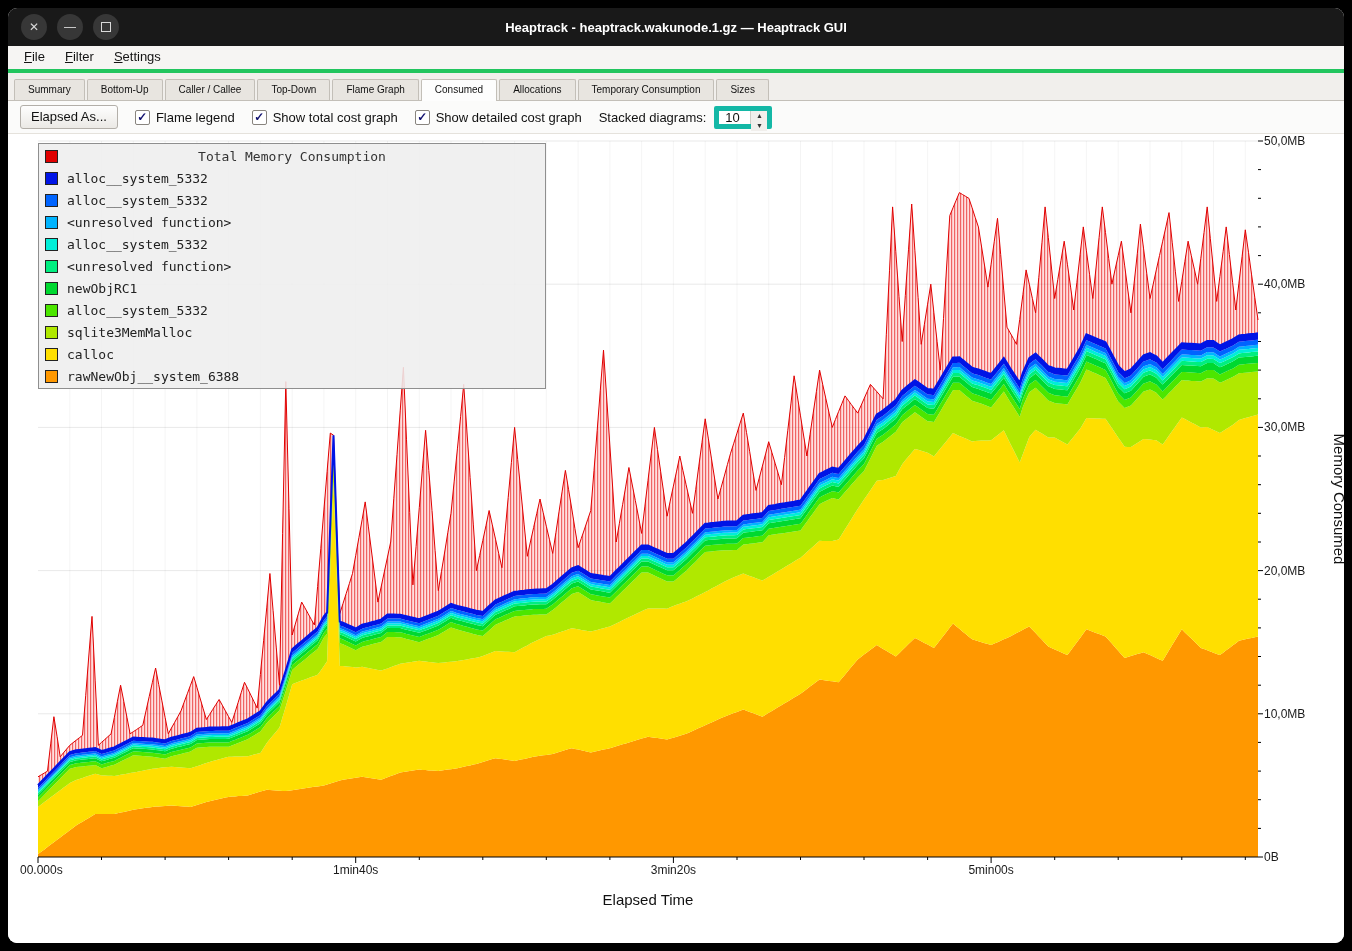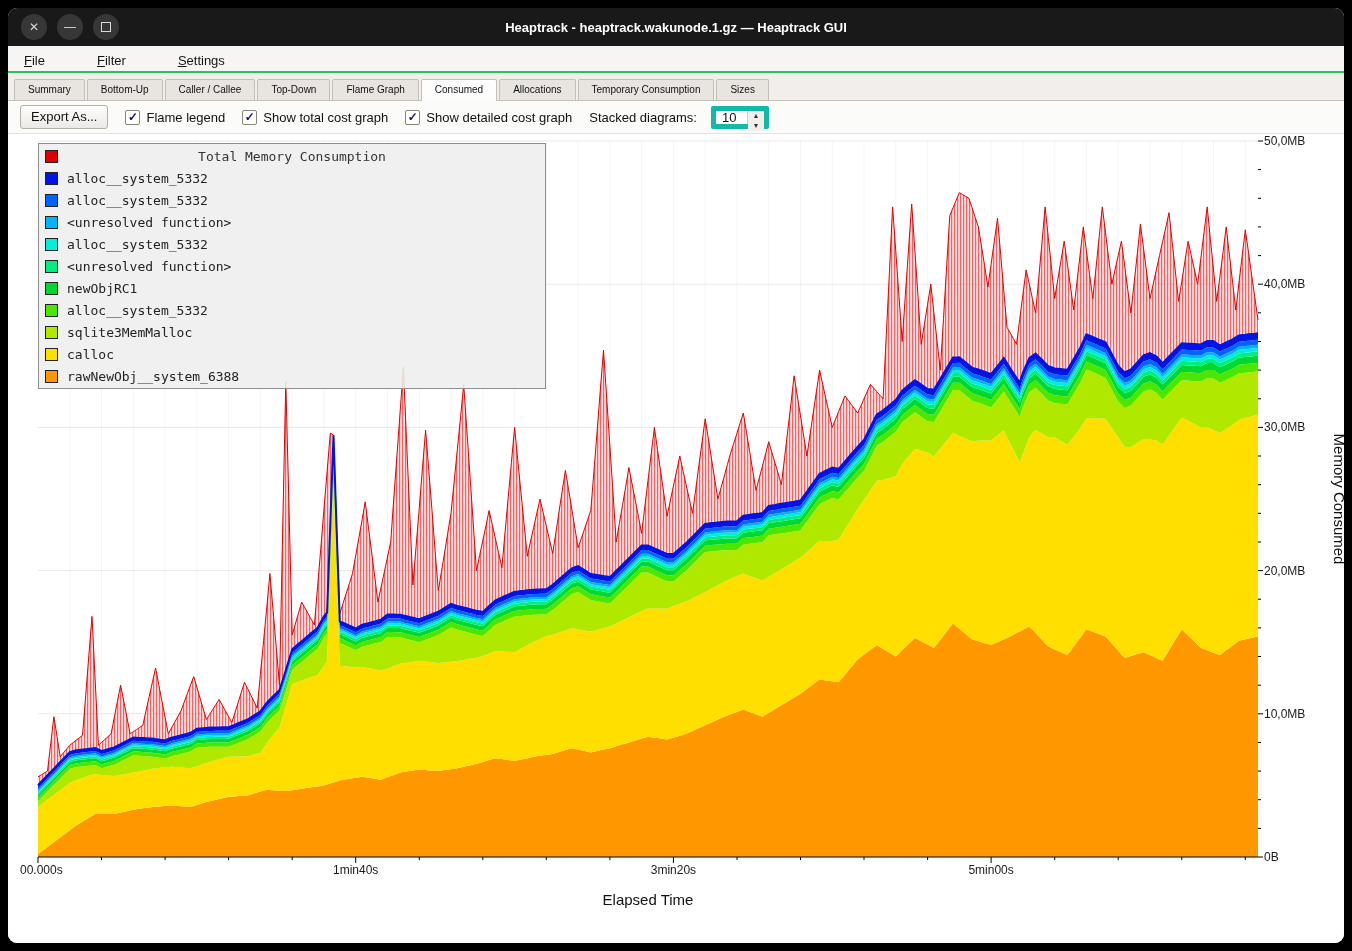--- a/index.html
+++ b/index.html
@@ -2,30 +2,30 @@
 <html><head>
 <meta charset="utf-8">
 <style>
   html,body{margin:0;padding:0;background:#000;width:1352px;height:951px;font-family:"Liberation Sans",sans-serif;}
   .window{position:absolute;left:8px;top:8px;width:1336px;height:935px;border-radius:9px;overflow:hidden;background:#fcfcfc;display:flex;flex-direction:column;}
   .titlebar{height:38px;flex:none;background:#191919;position:relative;display:flex;align-items:center;justify-content:center;}
   .titlebar .title{color:#ffffff;font-size:13px;font-weight:bold;}
   .win-controls{position:absolute;left:13px;top:6px;display:flex;gap:10px;}
   .wbtn{width:26px;height:26px;border-radius:50%;background:#373737;color:#d9d9d9;display:flex;align-items:center;justify-content:center;font-size:12px;cursor:default;}
   .wbtn .sq{width:8px;height:8px;border:1px solid #d9d9d9;}
-  .menubar{height:27px;flex:none;box-sizing:border-box;background:#f6f5f3;border-bottom:2px solid #22c55e;display:flex;align-items:flex-end;padding-left:6px;gap:32px;}
+  .menubar{height:27px;flex:none;box-sizing:border-box;background:#f6f5f3;border-bottom:4px solid #22c55e;display:flex;align-items:flex-start;padding-left:6px;}
   .menu-item{padding:3px 10px;font-size:13px;color:#141414;}
   .tabbar{height:28px;flex:none;box-sizing:border-box;background:#f1efec;border-bottom:1px solid #c3bfb8;display:flex;align-items:flex-end;padding:3px 0 0 6px;}
   .tab{font-size:10px;color:#111;background:#e8e5e0;border:1px solid #c3bfb8;border-bottom:none;border-radius:2px 2px 0 0;padding:4px 13px 5px;margin-right:2px;white-space:nowrap;}
   .tab.active{background:#fdfdfd;margin-bottom:-1px;padding-bottom:6px;}
   .toolbar{height:33px;flex:none;box-sizing:border-box;background:#fbfbfa;border-bottom:1px solid #e5e2dc;display:flex;align-items:center;gap:17px;padding-left:12px;}
   .btn{font-size:13px;color:#111;padding:3px 10px 4px;background:linear-gradient(#fefefe,#ebe9e5);border:1px solid #b3afa9;border-radius:3px;}
   .cb{display:flex;align-items:center;gap:6px;font-size:13px;color:#111;}
   .cbbox{width:15px;height:15px;box-sizing:border-box;border:1px solid #88847e;border-radius:2px;background:#fff;color:#10106e;font-size:12px;line-height:13px;text-align:center;font-weight:bold;}
-  .spingroup{display:flex;align-items:center;gap:14px;font-size:13px;color:#111;}
+  .spingroup{display:flex;align-items:center;gap:8px;font-size:13px;color:#111;}
   .spin{display:flex;height:23px;box-sizing:border-box;border:5px solid #14b8a6;border-radius:2px;background:#fff;}
   .spin .val{width:25px;display:flex;align-items:center;padding-left:6px;font-size:13px;}
   .spin .arrows{display:flex;flex-direction:column;width:16px;border-left:1px solid #d0cdc7;}
   .spin .arrow{flex:1;font-size:7px;line-height:10px;text-align:center;color:#333;background:#f1efec;}
   .chart-wrap{position:relative;flex:1;background:#ffffff;overflow:hidden;}
   .chart-wrap svg{position:absolute;left:0;top:0;}
   .legend{position:absolute;left:30px;top:9px;width:508px;box-sizing:border-box;background:rgba(238,238,238,0.88);border:1px solid #8f8f8f;font-family:"DejaVu Sans Mono",monospace;font-size:13px;color:#222;padding:1px 0;}
   .legend-row{display:flex;align-items:center;height:22px;padding:0 6px;}
   .swatch{width:13px;height:13px;box-sizing:border-box;border:1px solid #222;margin-right:9px;flex:none;}
   .legend-row.title .lbl{flex:1;text-align:center;margin-right:22px;color:#333;}
@@ -63,21 +63,21 @@
     <div class="tab">Caller / Callee</div>
     <div class="tab">Top-Down</div>
     <div class="tab">Flame Graph</div>
     <div class="tab active">Consumed</div>
     <div class="tab">Allocations</div>
     <div class="tab">Temporary Consumption</div>
     <div class="tab">Sizes</div>
   </div>
 
   <div class="toolbar">
-    <button class="btn">Export As...</button>
+    <button class="btn">Elapsed As...</button>
     <label class="cb">
       <span class="cbbox">✓</span>
       <span>Flame legend</span>
     </label>
     <label class="cb">
       <span class="cbbox">✓</span>
       <span>Show total cost graph</span>
     </label>
     <label class="cb">
       <span class="cbbox">✓</span>

